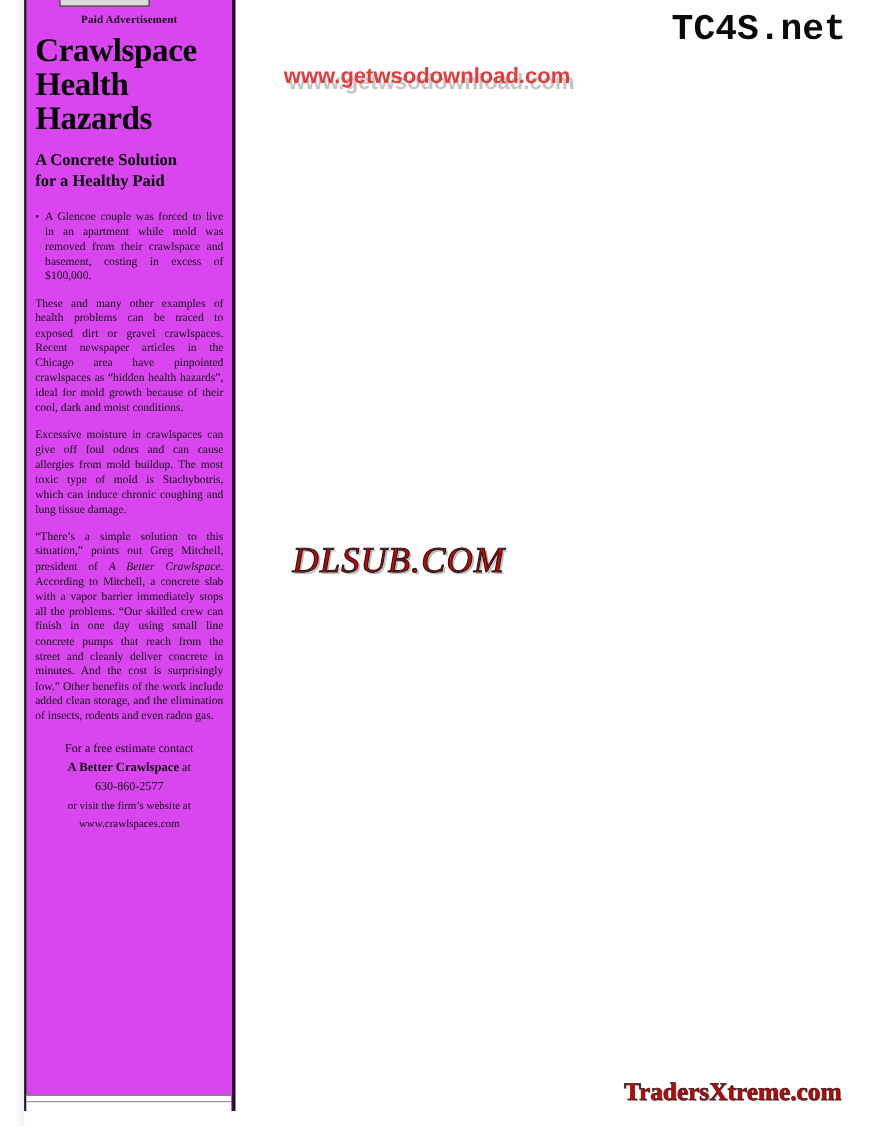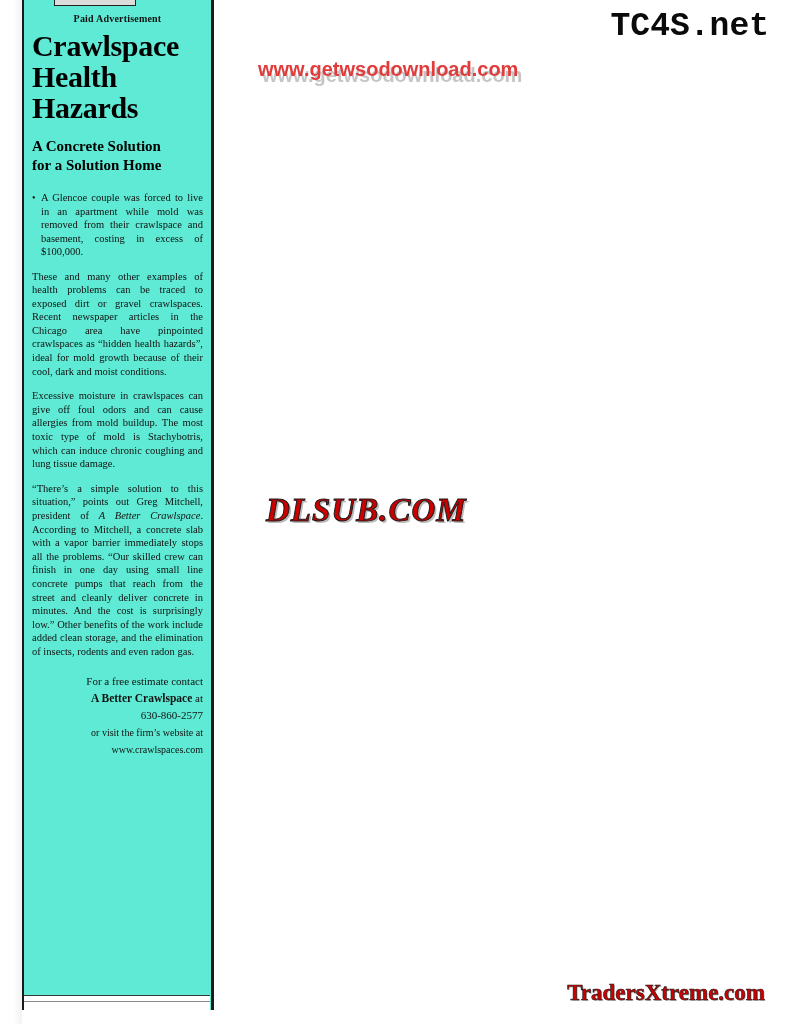--- a/index.html
+++ b/index.html
@@ -15,21 +15,21 @@
     overflow: hidden;
   }
 
   
   #clipping {
     position: absolute;
     left: 22px;
     top: 0px;
     width: 192px;
     height: 1010px;
-    background: #5eead4;
+    background: #d946ef;
     border-left: 2px solid #1a1a1a;
     border-right: 3px solid #1a1a1a;
     box-sizing: border-box;
     padding: 0 8px;
   }
   
   #clipping-left-edge {
     position: absolute;
     left: 0px;
     top: 0px;
@@ -138,21 +138,21 @@
     text-align: justify;
     color: #111;
     margin: 0 0 11px 0;
   }
   .body-p em {
     font-style: italic;
   }
 
   .contact {
     margin-top: 14px;
-    text-align: right;
+    text-align: center;
     font-size: 11px;
     line-height: 17px;
     color: #111;
   }
   .contact .strong {
     font-weight: bold;
     font-size: 11.5px;
   }
   .contact .web {
     font-size: 10px;
@@ -189,21 +189,21 @@
     font-size: 20px;
     color: rgba(150,150,150,0.55);
     letter-spacing: 0px;
   }
 
   #dlsub {
     position: absolute;
     left: 266px;
     top: 492px;
     font-family: "Liberation Serif", serif;
-    font-weight: bold;
+    font-weight: normal;
     font-style: italic;
     font-size: 33px;
     color: #cc0000;
     letter-spacing: 1px;
     -webkit-text-stroke: 1px #1a1a1a;
     text-shadow: 2px 2px 0 rgba(120,120,120,0.5);
   }
 
   #traders {
     position: absolute;
@@ -225,21 +225,21 @@
 
 <div id="clipping">
 
   <div class="masthead-scrap">DAILY 2005</div>
 
   <div class="paid-ad">Paid Advertisement</div>
 
   <div class="headline">Crawlspace Health Hazards</div>
 
   <div class="subhead">A Concrete Solution</div>
-  <div class="subhead" style="margin-top:0">for a Solution Home</div>
+  <div class="subhead" style="margin-top:0">for a Healthy Paid</div>
 
   <ul class="bullets">
     <li>A Glencoe couple was forced to live in an apartment while mold was removed from their crawlspace and basement, costing in excess of $100,000.</li>
   </ul>
 
   <p class="body-p">These and many other examples of health problems can be traced to exposed dirt or gravel crawlspaces. Recent newspaper articles in the Chicago area have pinpointed crawlspaces as “hidden health hazards”, ideal for mold growth because of their cool, dark and moist conditions.</p>
   <p class="body-p">Excessive moisture in crawlspaces can give off foul odors and can cause allergies from mold buildup. The most toxic type of mold is Stachybotris, which can induce chronic coughing and lung tissue damage.</p>
 
   <p class="body-p"><span>“There’s a simple solution to this situation,” points out Greg Mitchell, president of </span><em>A Better Crawlspace</em><span>. According to Mitchell, a concrete slab with a vapor barrier immediately stops all the problems. “Our skilled crew can finish in one day using small line concrete pumps that reach from the street and cleanly deliver concrete in minutes. And the cost is surprisingly low.” Other benefits of the work include added clean storage, and the elimination of insects, rodents and even radon gas.</span></p>
 

